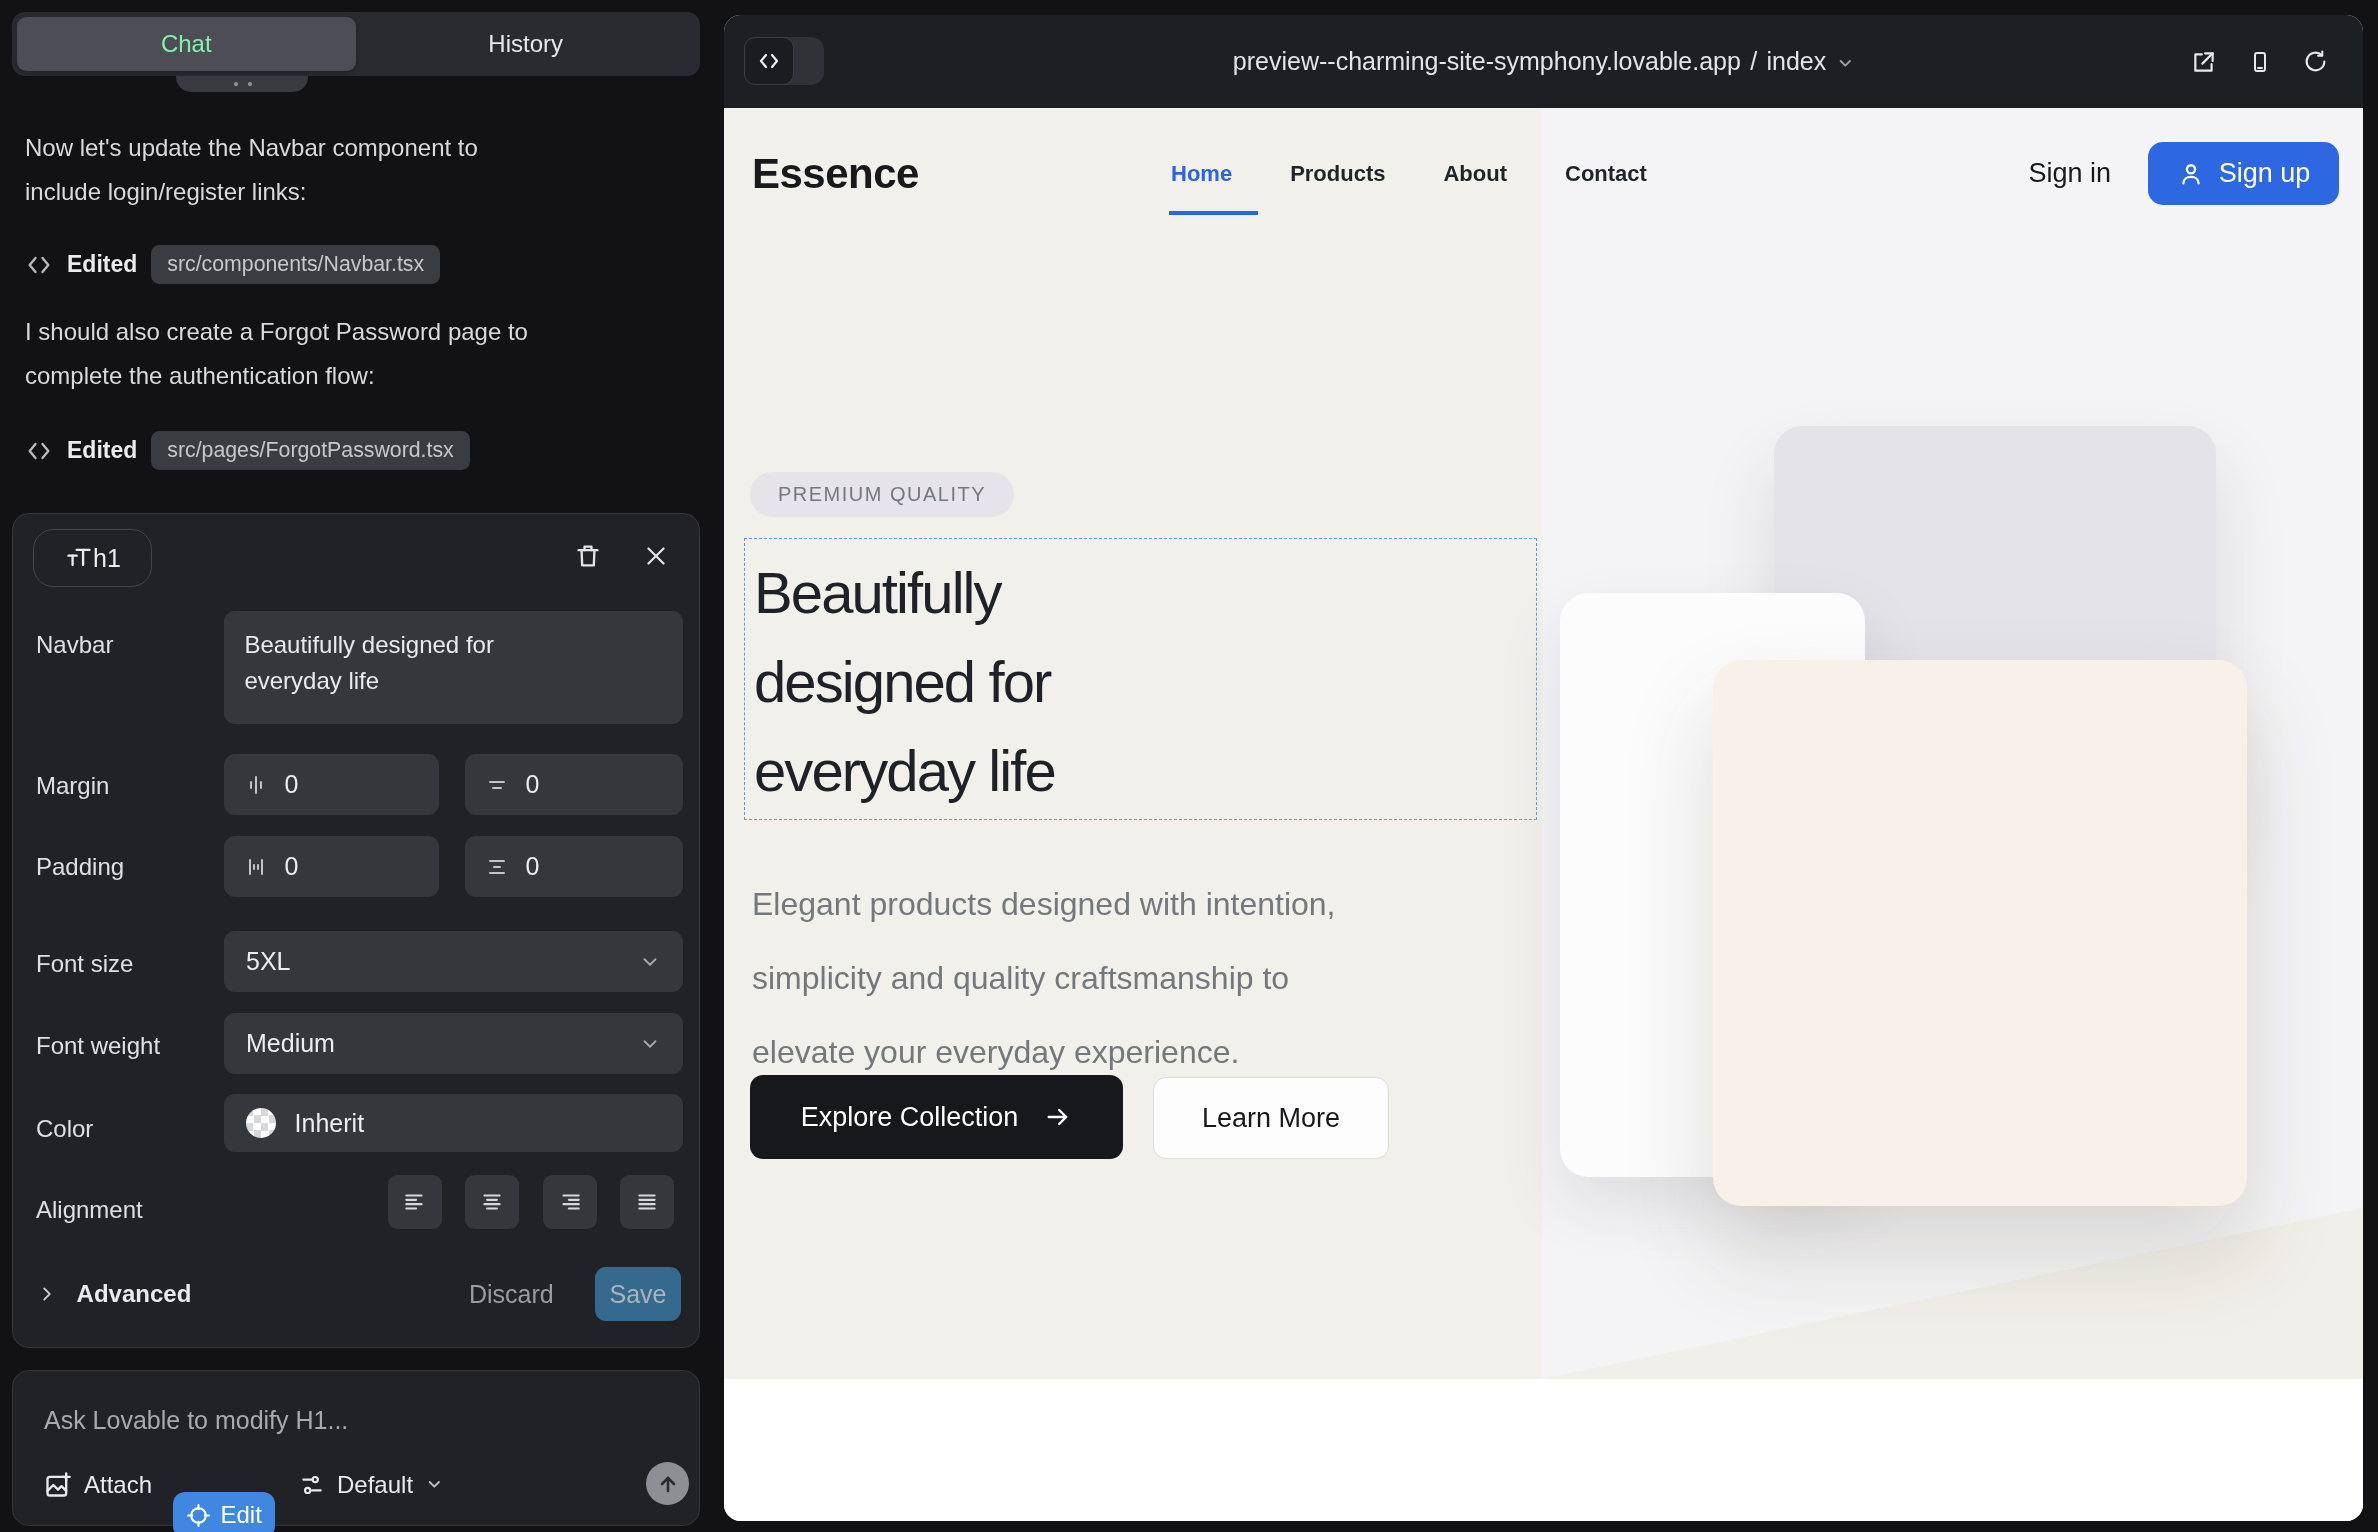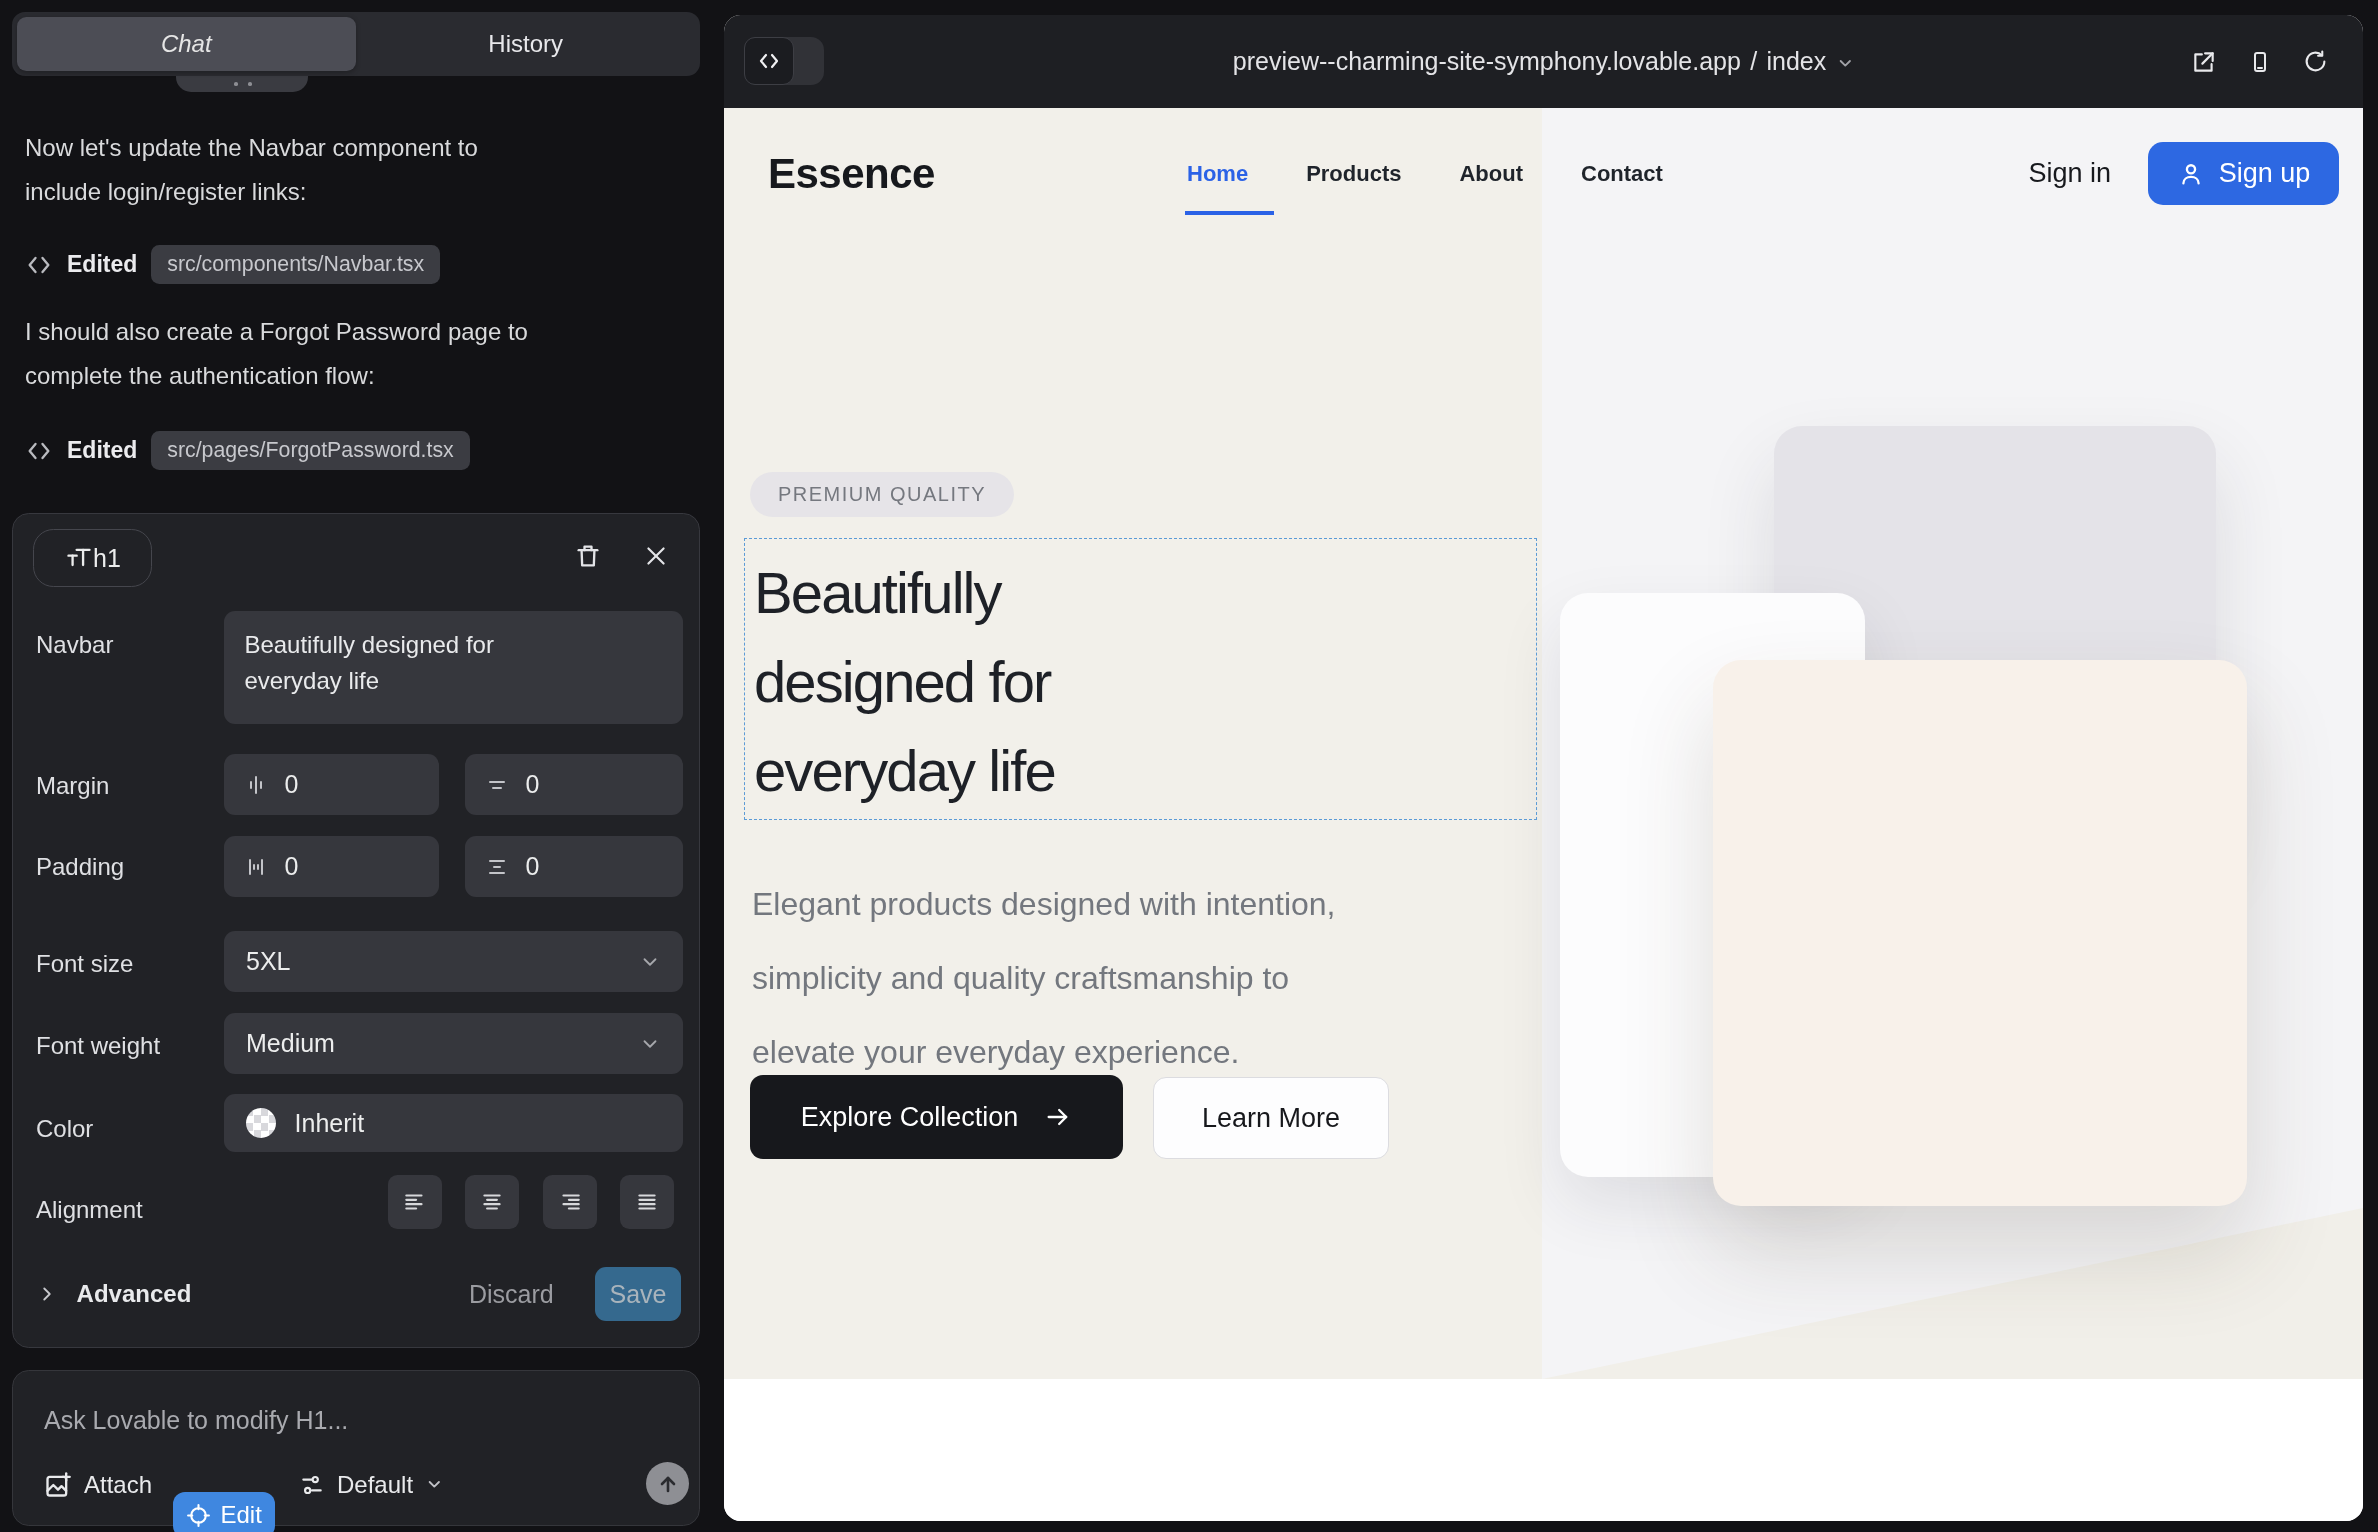--- a/index.html
+++ b/index.html
@@ -8,21 +8,21 @@
   .app { position:relative; width:2378px; height:1532px; background:#121215; }
   svg { display:block; }
 
   
   .sidebar { position:absolute; left:0; top:0; width:723px; height:1532px; }
 
   .tabbar { position:absolute; left:12px; top:12px; width:688px; height:64px;
     background:#2a2b30; border-radius:13px; padding:4.6px; display:flex; z-index:3; }
   .tab { flex:1; display:flex; align-items:center; justify-content:center;
     font-size:24px; color:#e8e8eb; border-radius:9.3px; }
-  .tab.active { background:#4c4d55; color:#e5e5e5; box-shadow:0 1.9px 5.6px rgba(0,0,0,.25);font-style:italic; }
+  .tab.active { background:#4c4d55; color:#86efac; box-shadow:0 1.9px 5.6px rgba(0,0,0,.25); }
 
   .scroll-pill { position:absolute; left:176px; top:74px; width:132px; height:17.6px;
     background:#3a3b41; border-radius:0 0 15px 15px; z-index:2; }
   .scroll-pill i { position:absolute; top:8.3px; width:3.7px; height:3.7px; border-radius:50%; background:#8d8e93; }
   .scroll-pill i:first-child { left:58px; } .scroll-pill i:last-child { left:72px; }
 
   .msg { position:absolute; left:25px; font-size:24px; line-height:44px; color:#d9dadc; white-space:pre-line; }
   .msg-1 { top:126px; } .msg-2 { top:310px; }
 
   .edited-row { position:absolute; left:25px; height:43px; display:flex; align-items:center; gap:14px; }
@@ -95,21 +95,21 @@
   .url-bar .chev { color:#a0a1a6; margin-top:3.7px; }
   .bactions { position:absolute; right:35px; top:0; height:93px; display:flex;
     align-items:center; gap:31px; color:#e9e9ec; }
 
   .site { position:absolute; left:0; top:93px; right:0; bottom:0; background:#ffffff; }
   .hero { position:absolute; left:0; top:0; width:1639px; height:1271px; overflow:hidden;
     background:linear-gradient(90deg,#f2f0ea 0px,#f2f0ea 818px,#f4f4f6 818px,#f4f4f6 100%); }
   .wedge { position:absolute; left:818px; top:1100px; width:821px; height:171px;
     background:#f1efe9; clip-path:polygon(0 100%,100% 0,100% 100%); }
 
-  .navbar { position:absolute; left:16px; top:32px; right:0; height:67px; }
+  .navbar { position:absolute; left:0; top:32px; right:0; height:67px; }
   .logo { position:absolute; left:28px; top:0; height:67px; display:flex; align-items:center;
     font-size:42px; font-weight:700; letter-spacing:-0.5px; color:#17191d; }
   .nav-links { position:absolute; left:447px; top:0; height:67px; display:flex; gap:58px; }
   .nav-link { position:relative; height:67px; display:flex; align-items:center;
     font-size:22px; color:#1f242b;font-weight:bold; }
   .nav-link.active { color:#2b62e6; }
   .nav-link.active::after { content:""; position:absolute; left:-1.9px; bottom:-8.3px;
     width:89px; height:4.6px; background:#2b62e6; }
   .nav-right { position:absolute; right:24px; top:0; height:67px; display:flex;
     align-items:center; gap:37px; }

